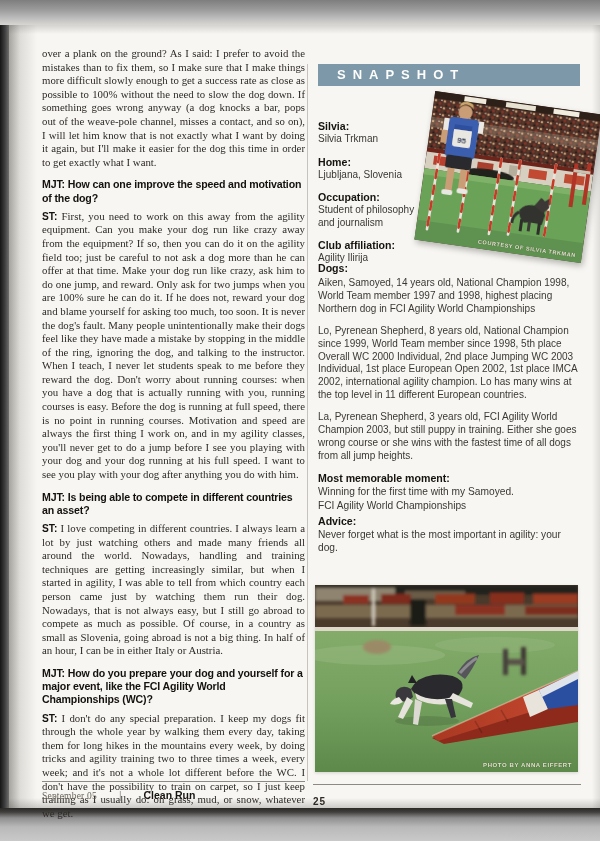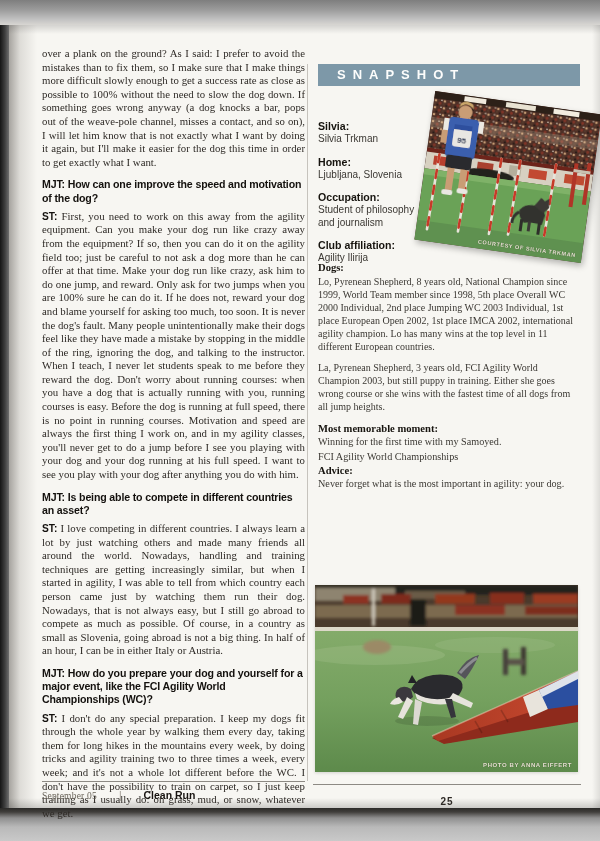--- a/index.html
+++ b/index.html
@@ -48,28 +48,28 @@
   .f-value{font-size:10px;color:#3b3833;line-height:12.6px;margin-top:1px;}
 
   .photo-top{position:absolute;left:106px;top:38px;width:168px;height:150px;
     transform:rotate(8deg);background:#4c3128;overflow:hidden;
     box-shadow:2px 3px 6px rgba(0,0,0,.28);}
   .photo-bottom{position:absolute;left:-3px;top:521px;width:263px;height:187px;
     background:#6f9a5d;overflow:hidden;box-shadow:0 1px 3px rgba(0,0,0,.15);}
   .credit{position:absolute;right:6px;bottom:4px;font-size:5.5px;font-weight:bold;
     color:#e9e3d3;letter-spacing:.6px;text-shadow:0 0 1px rgba(0,0,0,.45);white-space:nowrap;}
 
-  .dogs{position:absolute;left:0;top:198px;width:262px;font-family:Liberation Serif, serif;}
+  .dogs{position:absolute;left:0;top:198px;width:262px;}
   .dogs .f-label{margin-top:0;}
   .dog-p{font-size:10px;line-height:12.9px;color:#3b3833;margin:3px 0 9px 0;}
   .sec-label{font-weight:bold;font-size:10.6px;color:#16130e;margin-top:2px;}
   .sec-value{font-size:10.2px;color:#3b3833;line-height:12.6px;margin-top:2px;}
 
   .footer-right{position:absolute;left:-5px;top:720px;width:268px;border-top:1px solid #8d8a84;
-    padding-top:6px;text-align:center;}
+    padding-top:6px;text-align:left;}
   .pagenum{font-weight:bold;font-size:10px;color:#2e2a26;letter-spacing:1px;}
 
   svg{display:block;}
 </style>
 </head>
 <body>
 
 <div class="band-top"></div>
 <div class="band-bottom"></div>
 
@@ -189,20 +189,21 @@
         <rect x="120" y="116" width="3" height="12" fill="#2e2d29"></rect>
         <rect x="110" y="116" width="3" height="10" fill="#3a3934"></rect>
         <path d="M100,108 Q94,112 94,120" stroke="#33322e" stroke-width="3" fill="none"></path>
       </g>
     </svg>
     <div class="credit">COURTESY OF SILVIA TRKMAN</div>
   </div>
 
   <div class="dogs">
     <div class="f-label">Dogs:</div>
+    <p class="dog-p">Aiken, Samoyed, 14 years old, National Champion 1998, World Team member 1997 and 1998, highest placing Northern dog in FCI Agility World Championships</p>
     <p class="dog-p">Lo, Pyrenean Shepherd, 8 years old, National Champion since 1999, World Team member since 1998, 5th place Overall WC 2000 Individual, 2nd place Jumping WC 2003 Individual, 1st place European Open 2002, 1st place IMCA 2002, international agility champion. Lo has many wins at the top level in 11 different European countries.</p>
     <p class="dog-p">La, Pyrenean Shepherd, 3 years old, FCI Agility World Champion 2003, but still puppy in training. Either she goes wrong course or she wins with the fastest time of all dogs from all jump heights.</p>
 
     <div class="sec-label">Most memorable moment:</div>
     <div class="sec-value">Winning for the first time with my Samoyed.</div>
     <div class="sec-value">FCI Agility World Championships</div>
     <div class="sec-label">Advice:</div>
     <div class="sec-value">Never forget what is the most important in agility: your dog.</div>
   </div>
 

